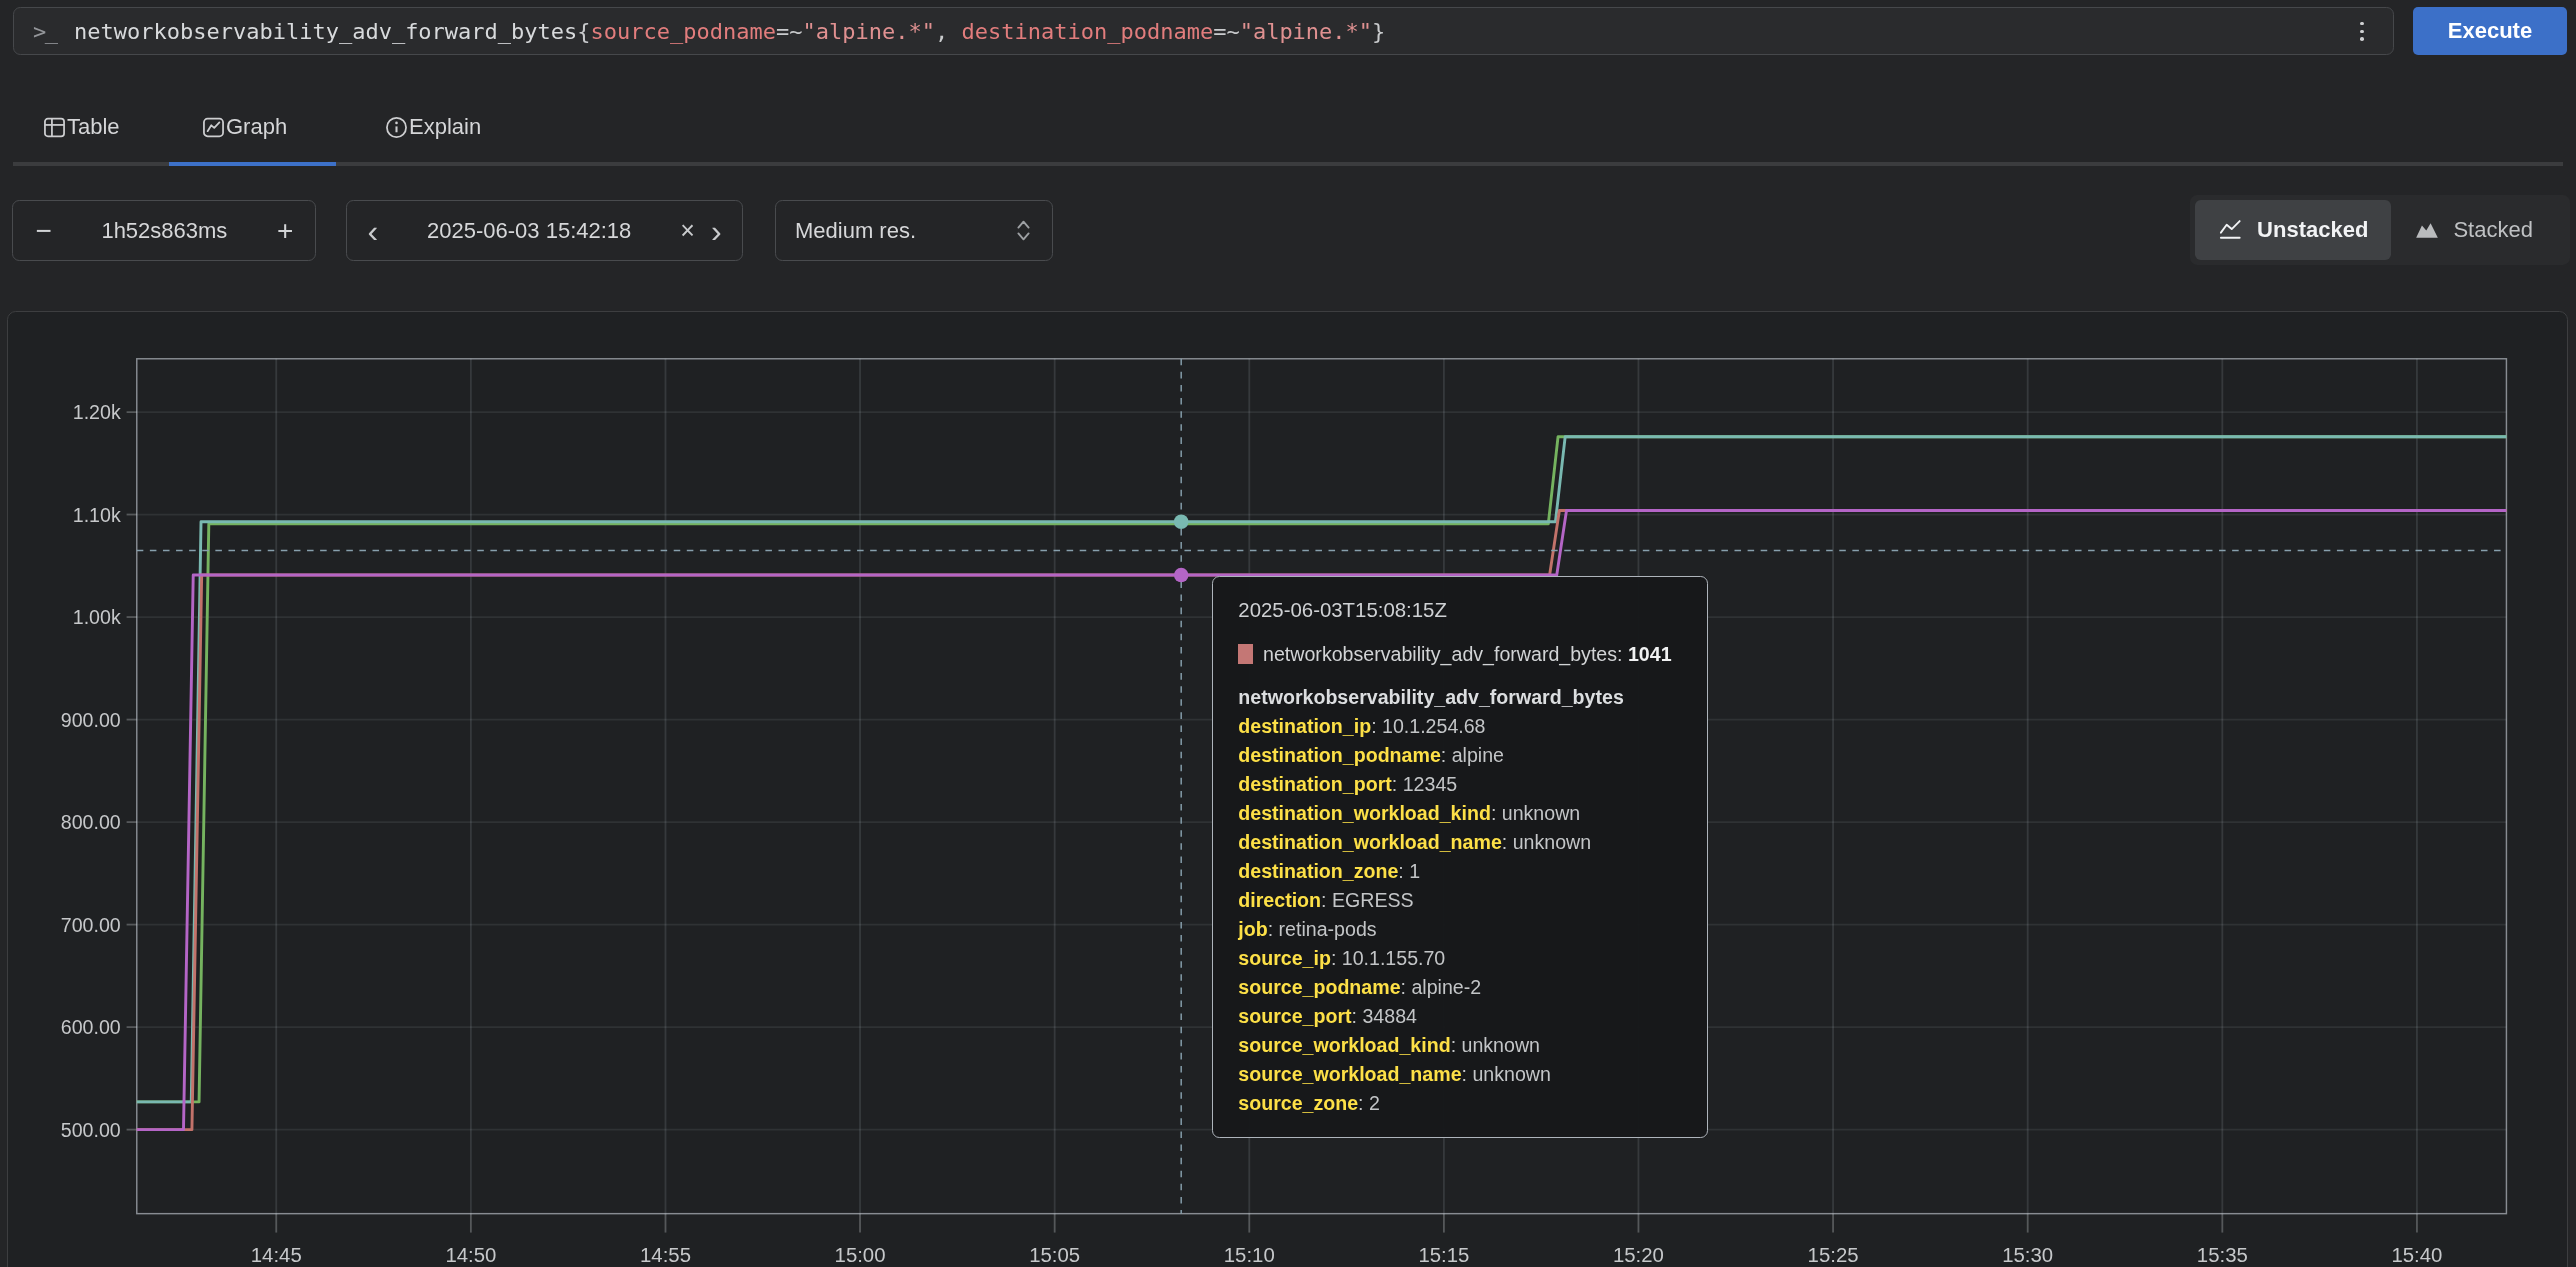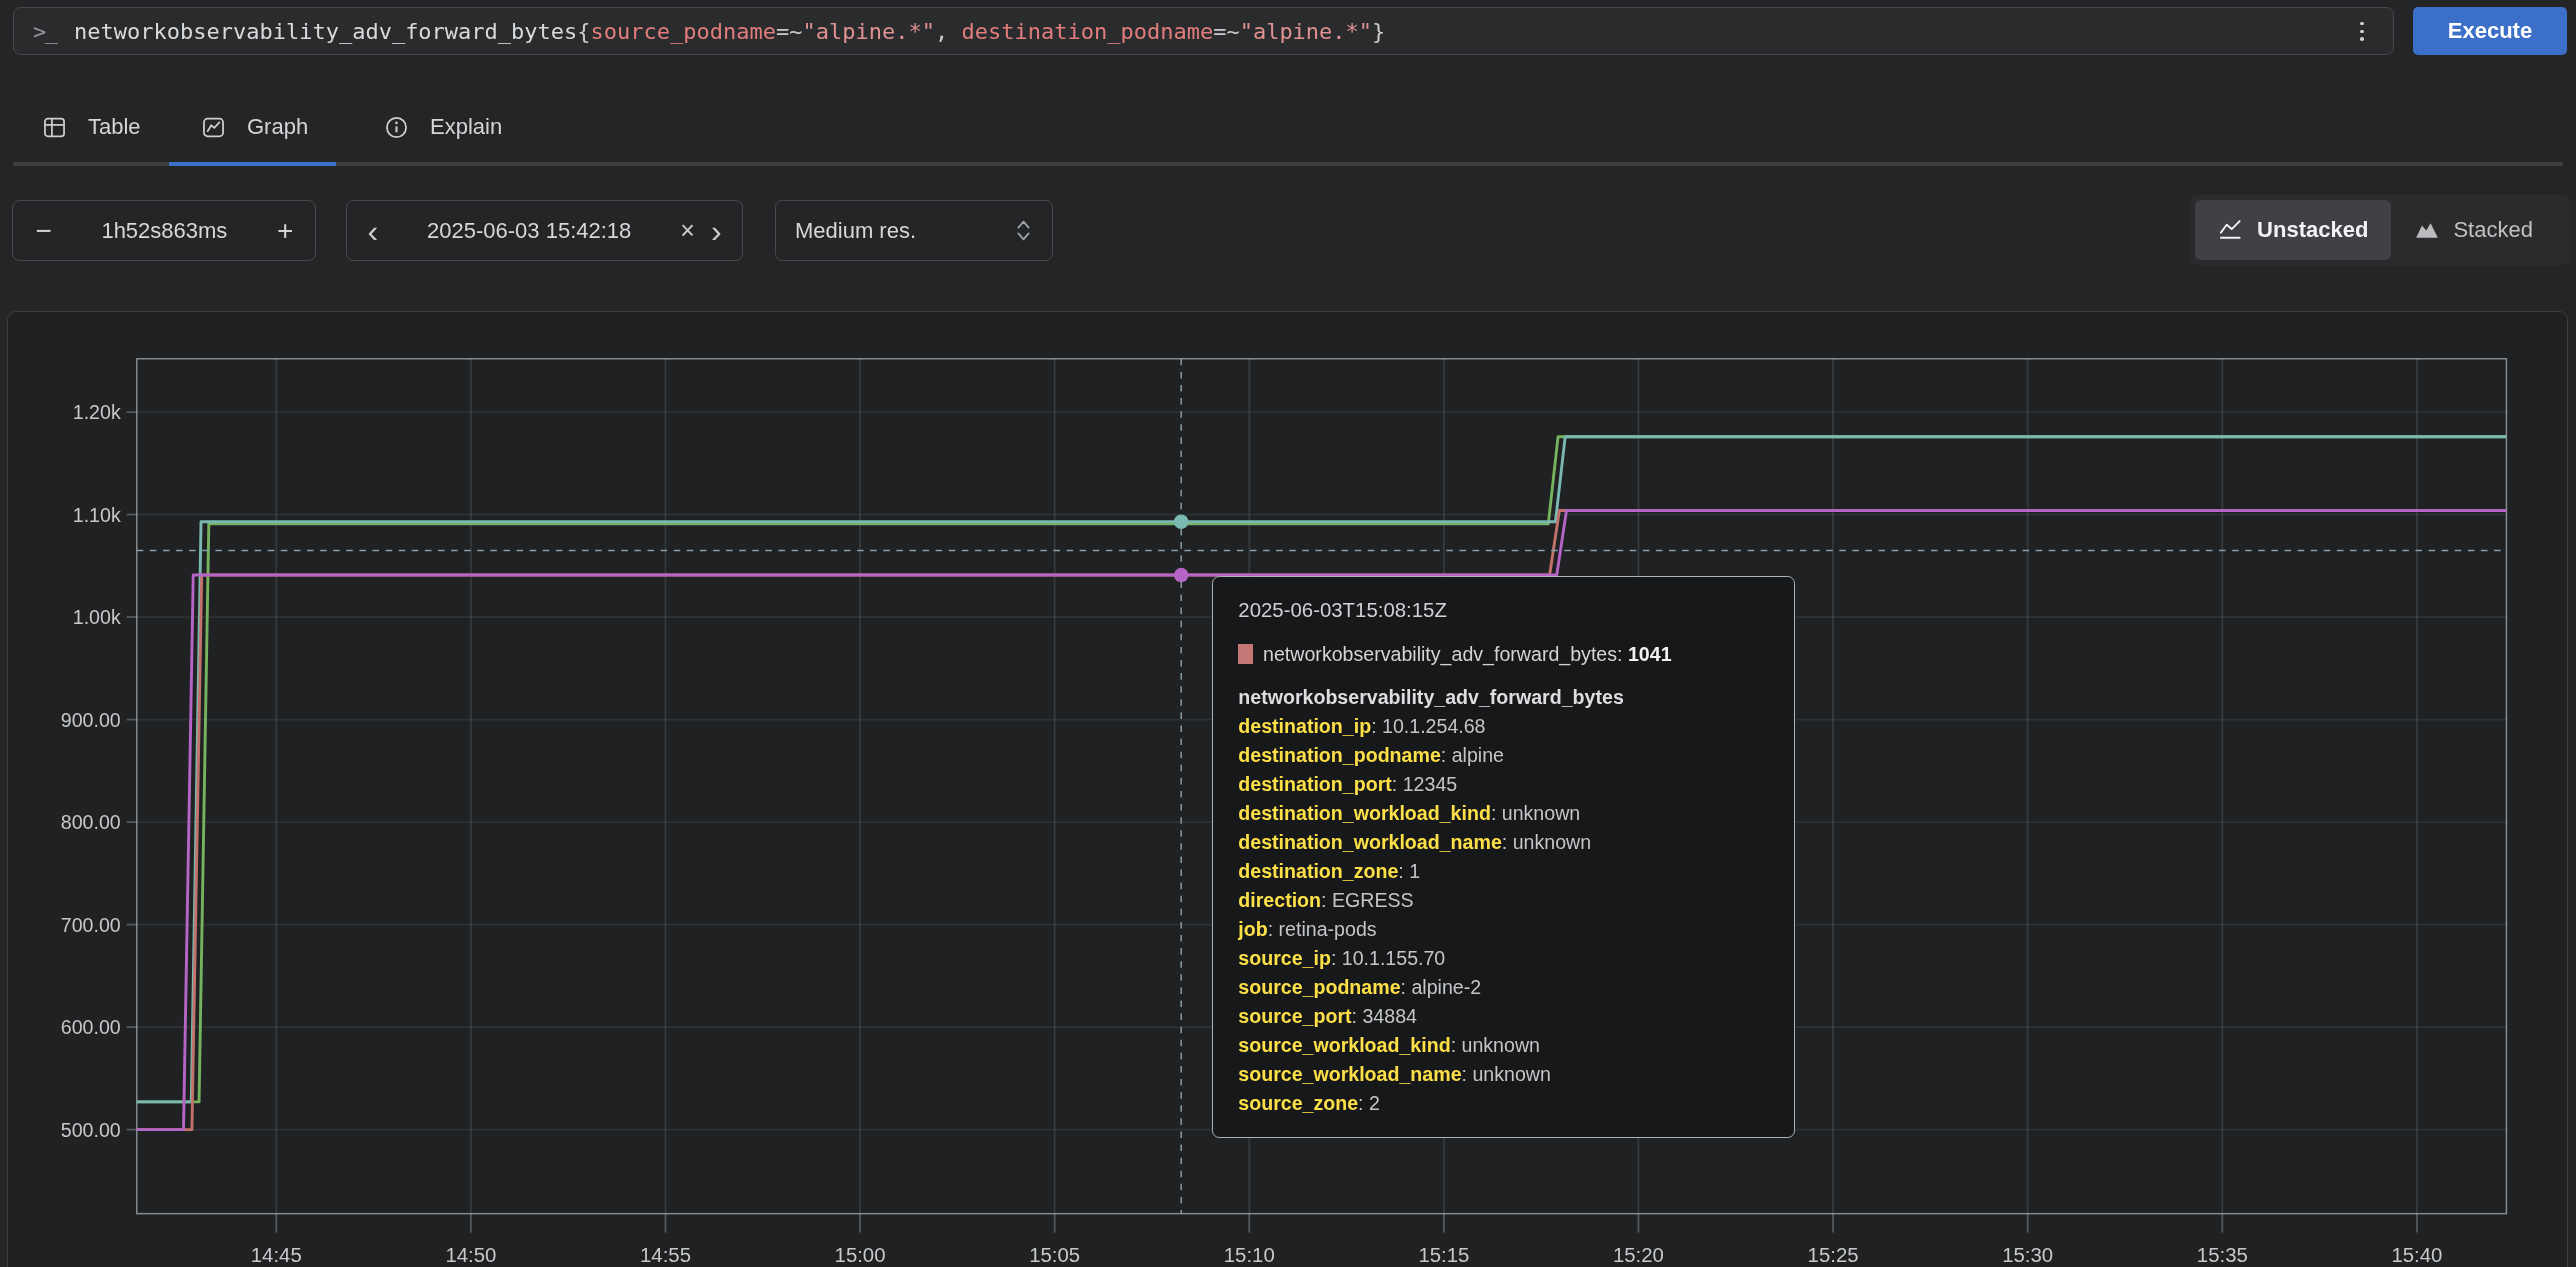--- a/index.html
+++ b/index.html
@@ -30,21 +30,21 @@
   .tok-op, .tok-punc { color:#c9cbcd; }
   .kebab { display:flex; flex-direction:column; gap:4.4px; padding:5.8px 10.2px; cursor:pointer; }
   .kebab i { width:3.6px; height:3.6px; border-radius:50%; background:#cfd0d2; display:block; }
   .execute-btn {
     position:absolute; left:2413px; top:7.3px; width:154px; height:48px;
     background:#3c70c8; color:#fff; border:none; border-radius:5px;
     font-family:"Liberation Sans", sans-serif; font-size:22px; font-weight:700; cursor:pointer;
   }
   
   .tabbar { position:absolute; left:0; top:95px; width:2576px; height:70px; }
-  .tab { position:absolute; top:8.7px; display:flex; align-items:center; gap:21px;
+  .tab { position:absolute; top:8.7px; display:flex; align-items:center; gap:0;
          font-size:22px; color:#d5d6d8; cursor:pointer; height:47px; }
   .tab svg { display:block; }
   .tab-track { position:absolute; left:13px; top:67px; width:2550px; height:3.6px; background:#3b3c3e; }
   .tab-active-bar { position:absolute; left:169px; top:67px; width:167px; height:3.6px; background:#3d71c8; }
   
   .ctl-box {
     position:absolute; top:200px; height:61px; border:1.5px solid #494b4e; border-radius:7.3px;
     display:flex; align-items:center; font-size:22px; color:#d6d7d9; background:transparent;
   }
   .ctl-btn { background:none; border:none; color:#d2d4d6; font-size:28px;
@@ -63,21 +63,21 @@
   .seg-opt.active { background:#3f4144; color:#f2f3f5; font-weight:700; }
   
   .panel {
     position:absolute; left:7.3px; top:311px; width:2561px; height:1019px;
     background:#1f2123; border:1.5px solid #3d3e40; border-radius:8.7px; overflow:hidden;
   }
   .panel svg { position:absolute; left:0; top:0; }
   .tick-label { font-family:"Liberation Sans", sans-serif; font-size:27px; fill:#c6c8ca; }
   
   .tooltip {
-    position:absolute; left:1204px; top:264px; width:583px;
+    position:absolute; left:1204px; top:264px; width:496px;
     background:rgba(23,24,26,0.97); border:1.5px solid #aeb4bb; border-radius:7.3px;
     padding:19px 25px; font-size:19.6px; color:#c3c5c7; line-height:29px;
   }
   .tt-header { color:#cfd1d4; font-size:20.4px; margin-bottom:14.6px; }
   .tt-series { display:flex; align-items:center; margin-bottom:14.6px; color:#d2d4d6; white-space:nowrap; }
   .tt-swatch { width:14.6px; height:20.4px; margin-right:10.2px; flex:none; }
   .tt-series b { color:#f0f1f2; font-weight:700; }
   .tt-metric { font-weight:700; color:#dcdee0; }
   .tt-row b { color:#fde047; font-weight:700; }
 </style>

